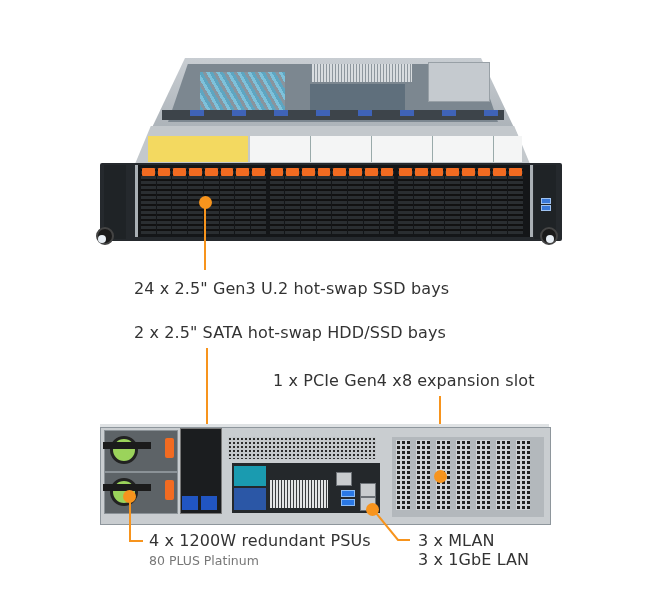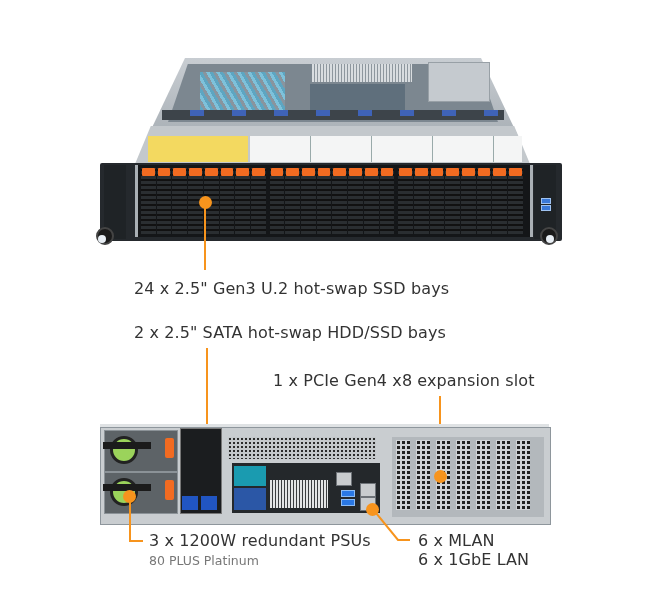--- a/index.html
+++ b/index.html
@@ -167,20 +167,20 @@
 <div class="slot" style="left:476px"></div>
 <div class="slot" style="left:496px"></div>
 <div class="slot" style="left:516px"></div>
 
 <div class="dot" style="left:434px;top:470px"></div>
 <div class="dot" style="left:123px;top:490px"></div>
 <div class="dot" style="left:366px;top:503px"></div>
 
 <div class="line" style="left:129px;top:500px;width:2px;height:42px"></div>
 <div class="line" style="left:129px;top:540px;width:14px;height:2px"></div>
-<div class="label" style="left:149px;top:531px">3 x 1200W redundant PSUs</div>
+<div class="label" style="left:149px;top:531px">4 x 1200W redundant PSUs</div>
 <div class="sublabel" style="left:149px;top:553px">80 PLUS Platinum</div>
 
 <svg class="abs" style="left:360px;top:500px" width="60" height="45">
   <polyline points="12,8 38,40 50,40" fill="none" stroke="#f7941d" stroke-width="2"></polyline>
 </svg>
-<div class="label" style="left:418px;top:531px">6 x MLAN</div>
-<div class="label" style="left:418px;top:550px">6 x 1GbE LAN</div>
+<div class="label" style="left:418px;top:531px">3 x MLAN</div>
+<div class="label" style="left:418px;top:550px">3 x 1GbE LAN</div>
 
 </body></html>

